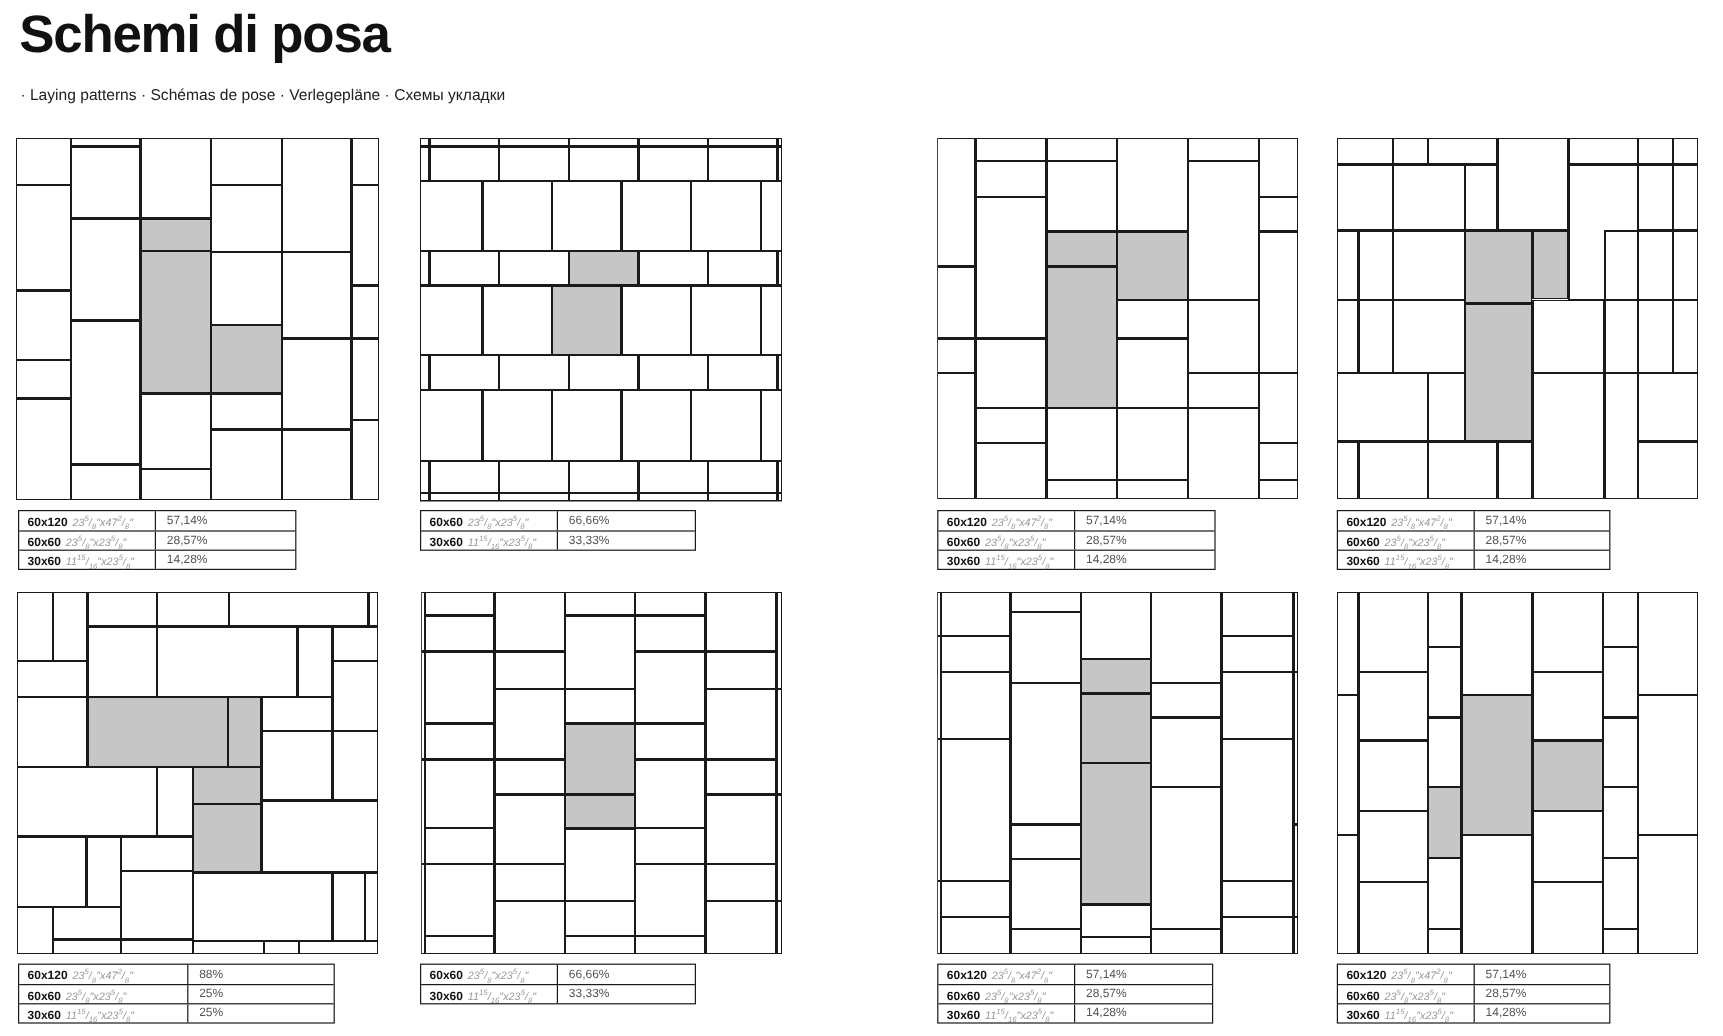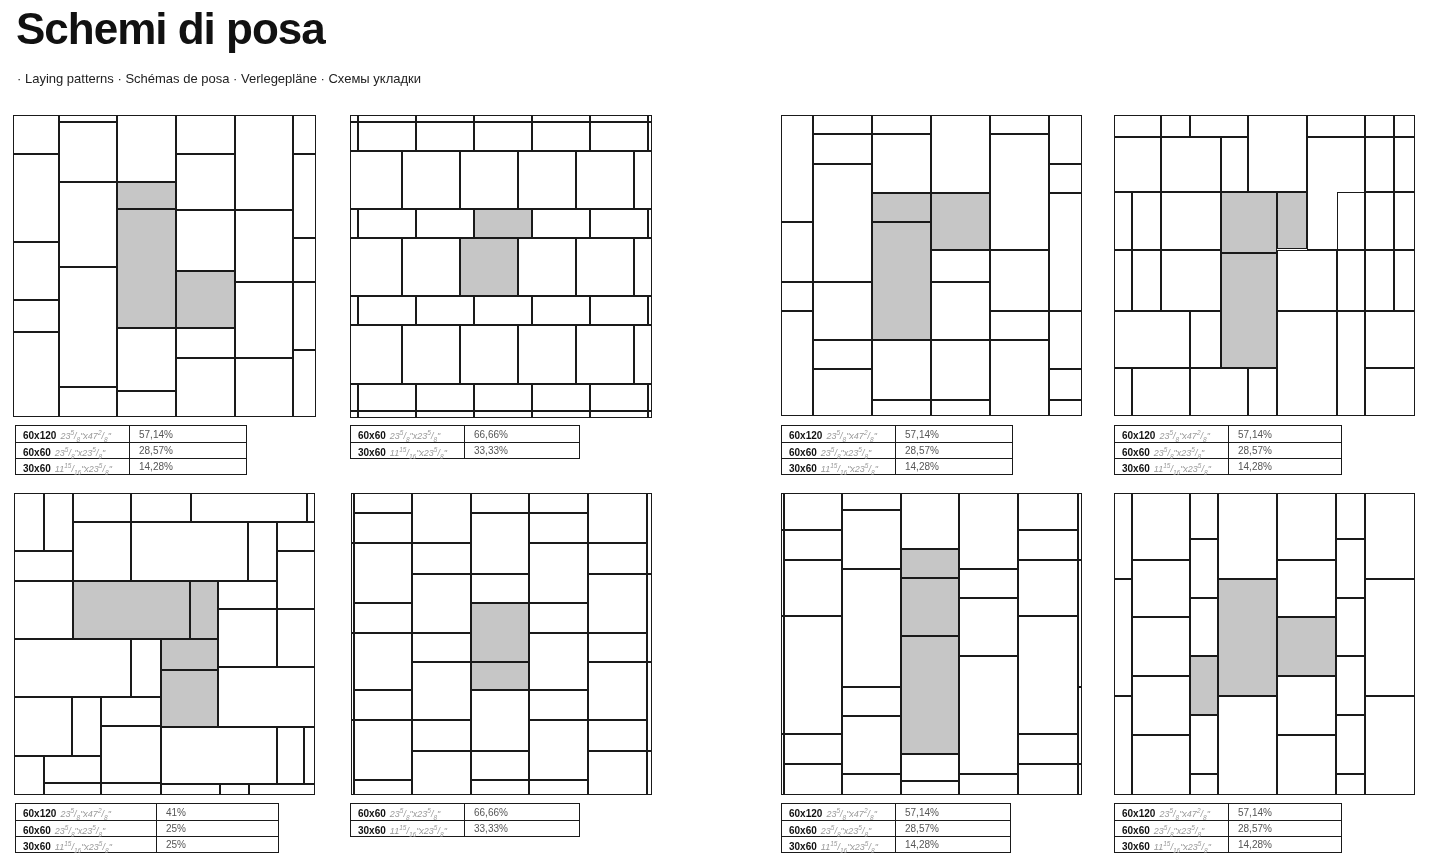--- a/index.html
+++ b/index.html
@@ -21,21 +21,21 @@
   .size { font-size:10px; font-weight:bold; color:#111;text-align:center; }
   .dims { font-size:9px; color:#999; font-style:italic; margin-left:4px; }
   .dims sup { font-size:6.5px; vertical-align:super; }
   .dims sub { font-size:6.5px; vertical-align:sub; }
 </style>
 </head>
 <body>
 
 <div class="page">
   <h1 class="title">Schemi di posa</h1>
-  <div class="subtitle">· Laying patterns · Schémas de posa · Verlegepläne · Схемы укладки</div>
+  <div class="subtitle">· Laying patterns · Schémas de pose · Verlegepläne · Схемы укладки</div>
 
   <div class="pattern" style="left: 13px; top: 115px;">
       <svg width="303" height="302" viewBox="0 0 303 302" shape-rendering="crispEdges">
         <rect x="0.5" y="0.5" width="45" height="38" fill="#ffffff" stroke="#1a1a1a" stroke-width="1"></rect>
         <rect x="0.5" y="39.5" width="45" height="87" fill="#ffffff" stroke="#1a1a1a" stroke-width="1"></rect>
         <rect x="0.5" y="127.5" width="45" height="57" fill="#ffffff" stroke="#1a1a1a" stroke-width="1"></rect>
         <rect x="0.5" y="185.5" width="45" height="31" fill="#ffffff" stroke="#1a1a1a" stroke-width="1"></rect>
         <rect x="0.5" y="217.5" width="45" height="84" fill="#ffffff" stroke="#1a1a1a" stroke-width="1"></rect>
         <rect x="46.5" y="0.5" width="57" height="6" fill="#ffffff" stroke="#1a1a1a" stroke-width="1"></rect>
         <rect x="46.5" y="7.5" width="57" height="59" fill="#ffffff" stroke="#1a1a1a" stroke-width="1"></rect>
@@ -427,21 +427,21 @@
         <div class="c2" style="width: 113px;">28,57%</div>
       </div>
       <div class="trow">
         <div class="c1" style="width: 113px;"><span class="size">30x60</span><span class="dims">11<sup>15</sup>/<sub>16</sub>"x23<sup>5</sup>/<sub>8</sub>"</span></div>
         <div class="c2" style="width: 113px;">14,28%</div>
       </div>
     </div>
   <div class="ptable" style="left: 15px; top: 803px; width: 264px;">
       <div class="trow">
         <div class="c1" style="width: 140px;"><span class="size">60x120</span><span class="dims">23<sup>5</sup>/<sub>8</sub>"x47<sup>2</sup>/<sub>8</sub>"</span></div>
-        <div class="c2" style="width: 122px;">41%</div>
+        <div class="c2" style="width: 122px;">88%</div>
       </div>
       <div class="trow">
         <div class="c1" style="width: 140px;"><span class="size">60x60</span><span class="dims">23<sup>5</sup>/<sub>8</sub>"x23<sup>5</sup>/<sub>8</sub>"</span></div>
         <div class="c2" style="width: 122px;">25%</div>
       </div>
       <div class="trow">
         <div class="c1" style="width: 140px;"><span class="size">30x60</span><span class="dims">11<sup>15</sup>/<sub>16</sub>"x23<sup>5</sup>/<sub>8</sub>"</span></div>
         <div class="c2" style="width: 122px;">25%</div>
       </div>
     </div>

